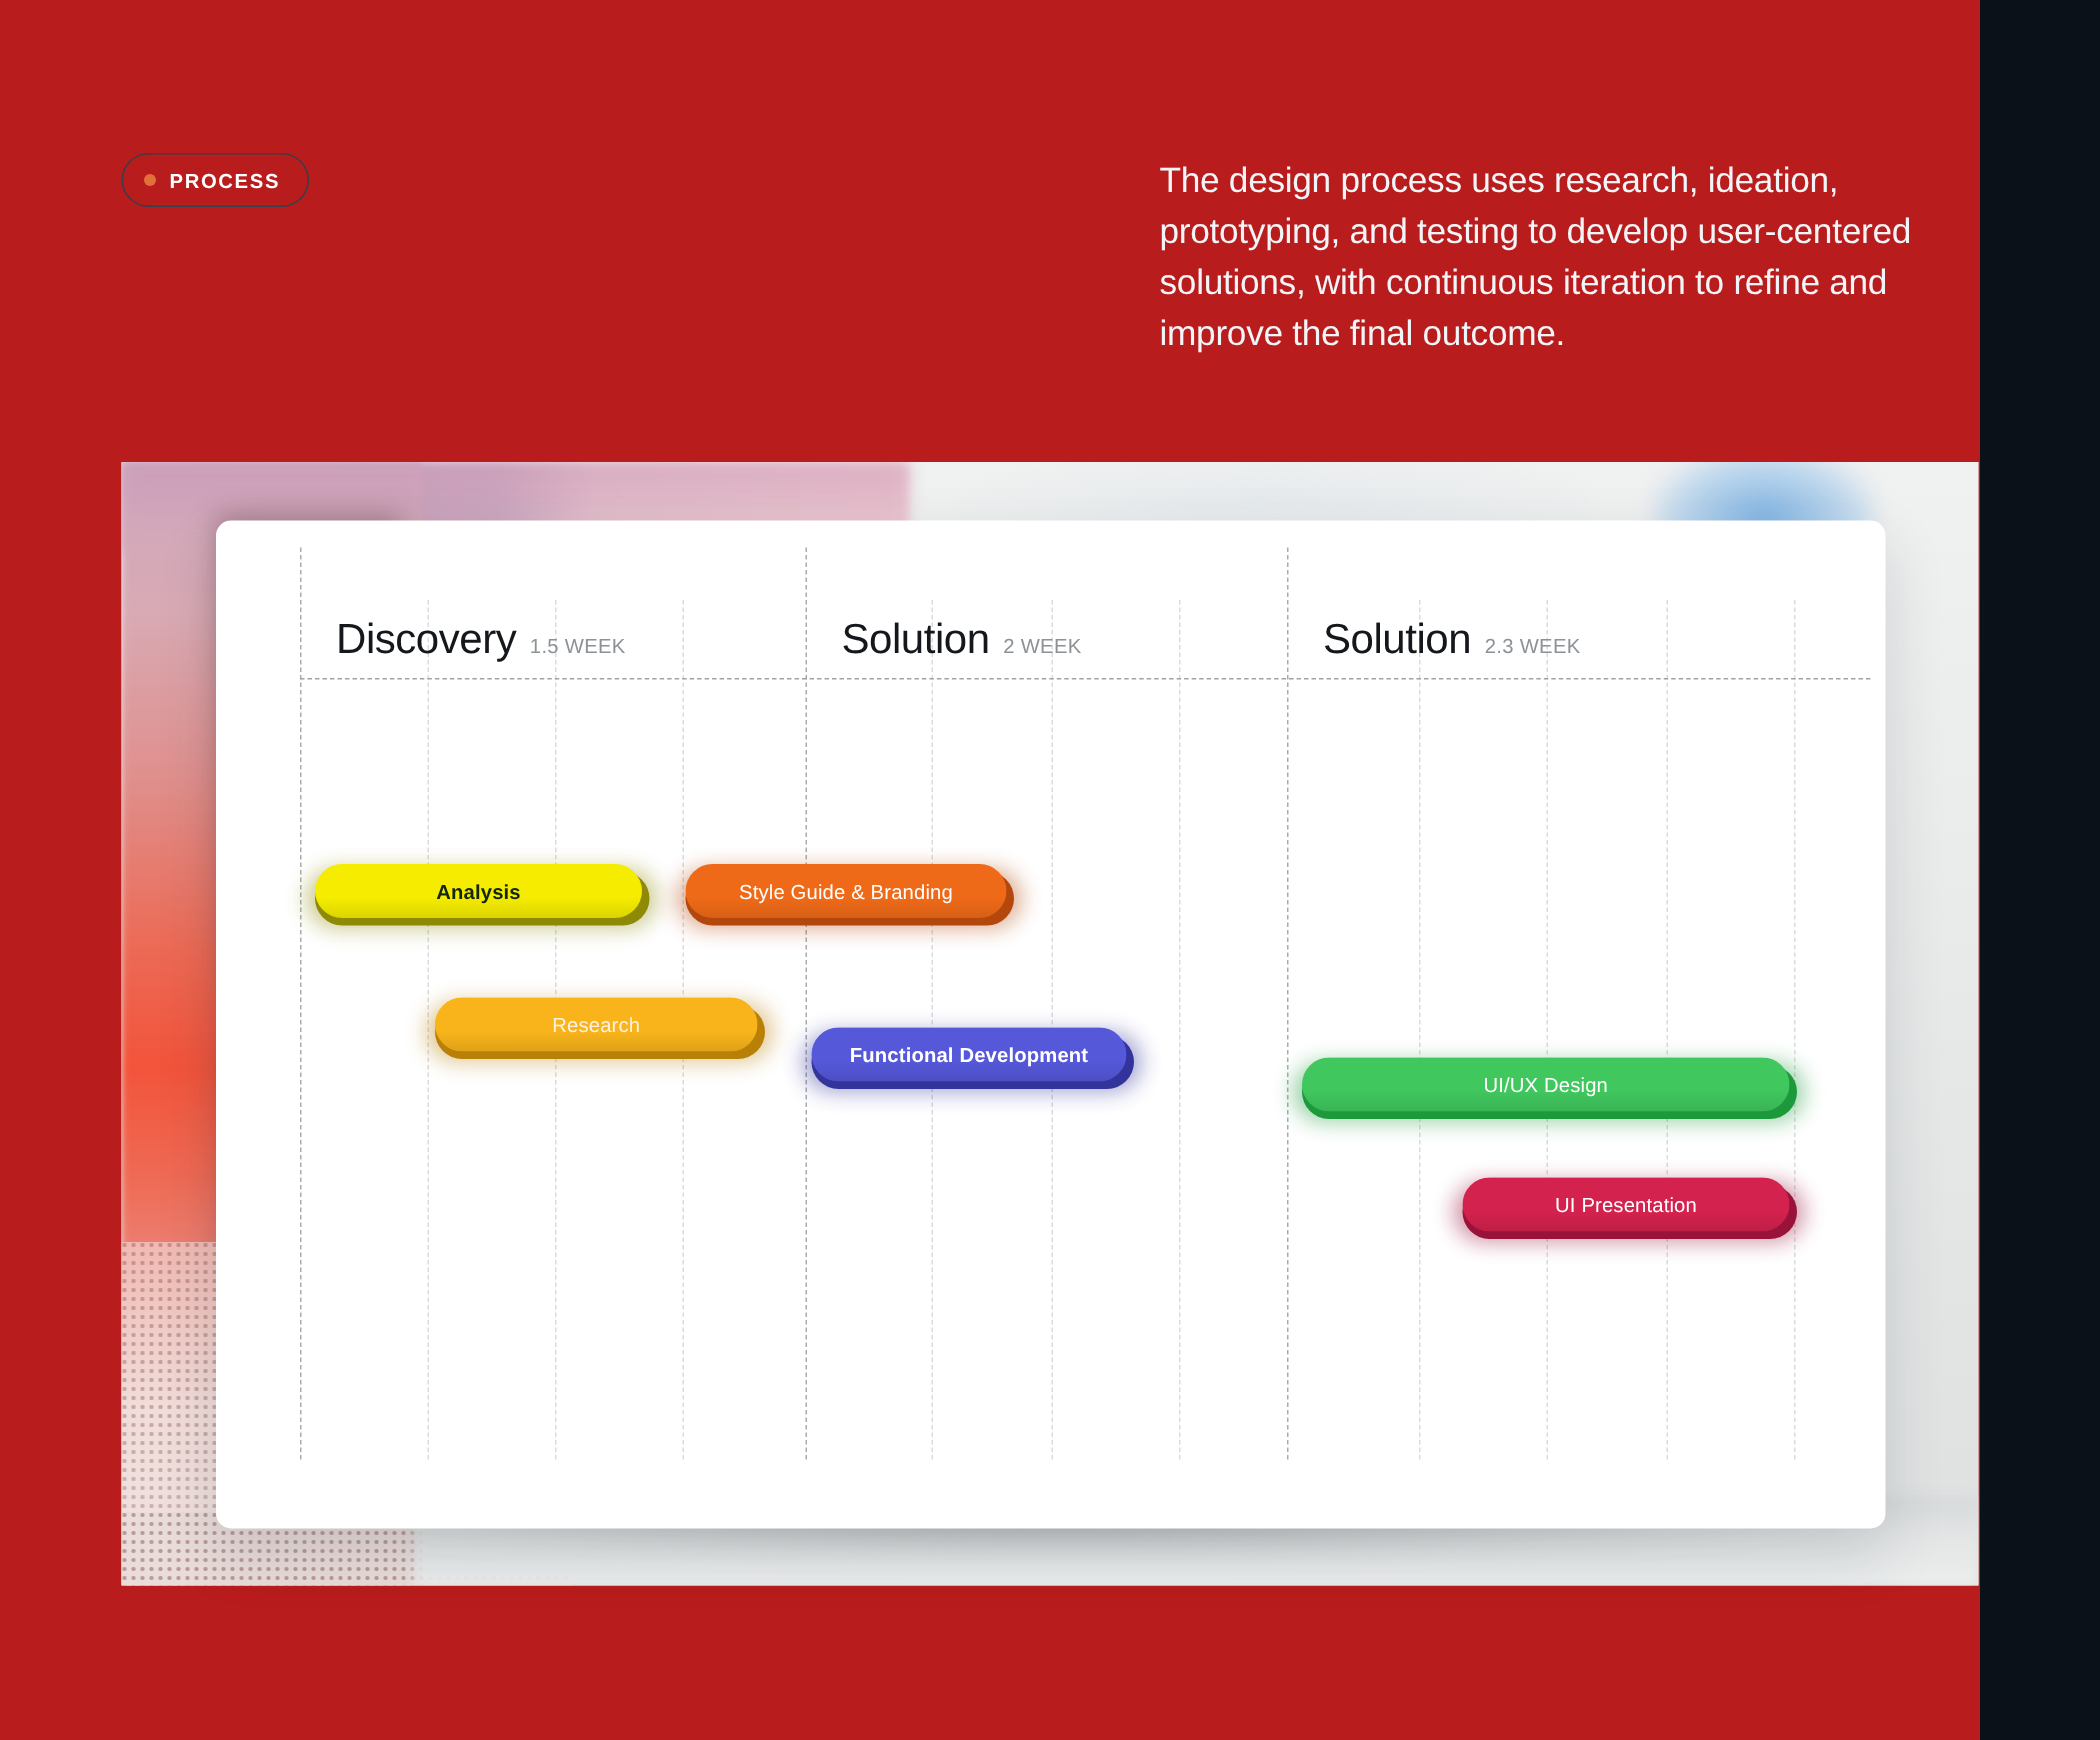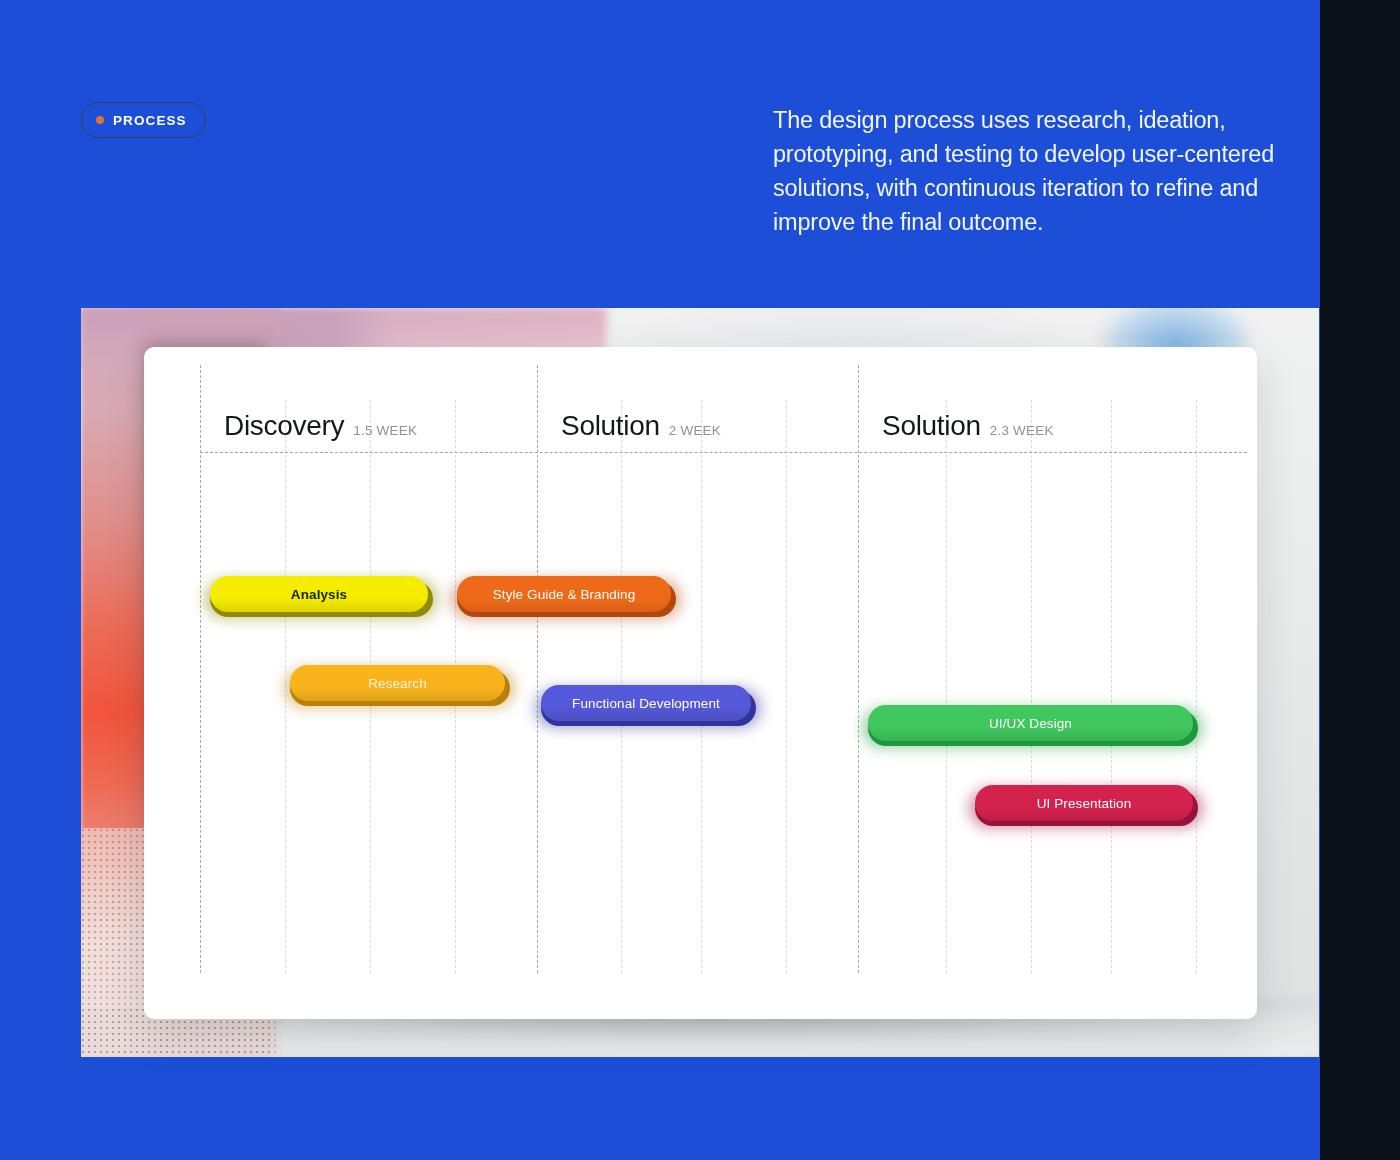--- a/index.html
+++ b/index.html
@@ -3,21 +3,21 @@
 <meta charset="utf-8">
 <style>
   * { margin:0; padding:0; box-sizing:border-box; }
   html,body{
     width:1400px; height:1160px;
     background:#0b1118;
     font-family:"Liberation Sans", sans-serif;
     overflow:hidden;
   }
 
-  .page{ position:relative; width:1320px; height:1160px; background:#1d4ed8; }
+  .page{ position:relative; width:1320px; height:1160px; background:#b91c1c; }
 
   
   .badge{
     position:absolute; left:81px; top:102px;
     height:36px; padding:0 18px 0 14px;
     border:1px solid #35404a; border-radius:18px;
     display:flex; align-items:center; gap:9px;
     background:transparent;
   }
   .badge .dot{
@@ -233,21 +233,21 @@
           <div class="under" style="background: rgb(180, 72, 12);"></div>
           <div class="face" style="background: linear-gradient(rgb(239, 106, 24) 0%, rgb(239, 106, 24) 62%, rgba(0, 0, 0, 0.1) 100%), rgb(239, 106, 24);"></div>
           <span class="lbl">Style Guide &amp; Branding</span>
         </div>
         <div class="bar" style="left: 146px; top: 318px; width: 215px; color: rgb(253, 242, 222); font-weight: 400;">
           <div class="glow" style="background: rgb(185, 128, 8);"></div>
           <div class="under" style="background: rgb(185, 128, 8);"></div>
           <div class="face" style="background: linear-gradient(rgb(248, 180, 26) 0%, rgb(248, 180, 26) 62%, rgba(0, 0, 0, 0.1) 100%), rgb(248, 180, 26);"></div>
           <span class="lbl">Research</span>
         </div>
-        <div class="bar" style="left: 397px; top: 338px; width: 210px; color: rgb(255, 255, 255); font-weight: 400;">
+        <div class="bar" style="left: 397px; top: 338px; width: 210px; color: rgb(255, 255, 255); font-weight: 700;">
           <div class="glow" style="background: rgb(50, 52, 156);"></div>
           <div class="under" style="background: rgb(50, 52, 156);"></div>
           <div class="face" style="background: linear-gradient(rgb(85, 88, 216) 0%, rgb(85, 88, 216) 62%, rgba(0, 0, 0, 0.1) 100%), rgb(85, 88, 216);"></div>
           <span class="lbl">Functional Development</span>
         </div>
         <div class="bar" style="left: 724px; top: 358px; width: 325px; color: rgb(255, 255, 255); font-weight: 400;">
           <div class="glow" style="background: rgb(28, 154, 59);"></div>
           <div class="under" style="background: rgb(28, 154, 59);"></div>
           <div class="face" style="background: linear-gradient(rgb(64, 199, 94) 0%, rgb(64, 199, 94) 62%, rgba(0, 0, 0, 0.1) 100%), rgb(64, 199, 94);"></div>
           <span class="lbl">UI/UX Design</span>

